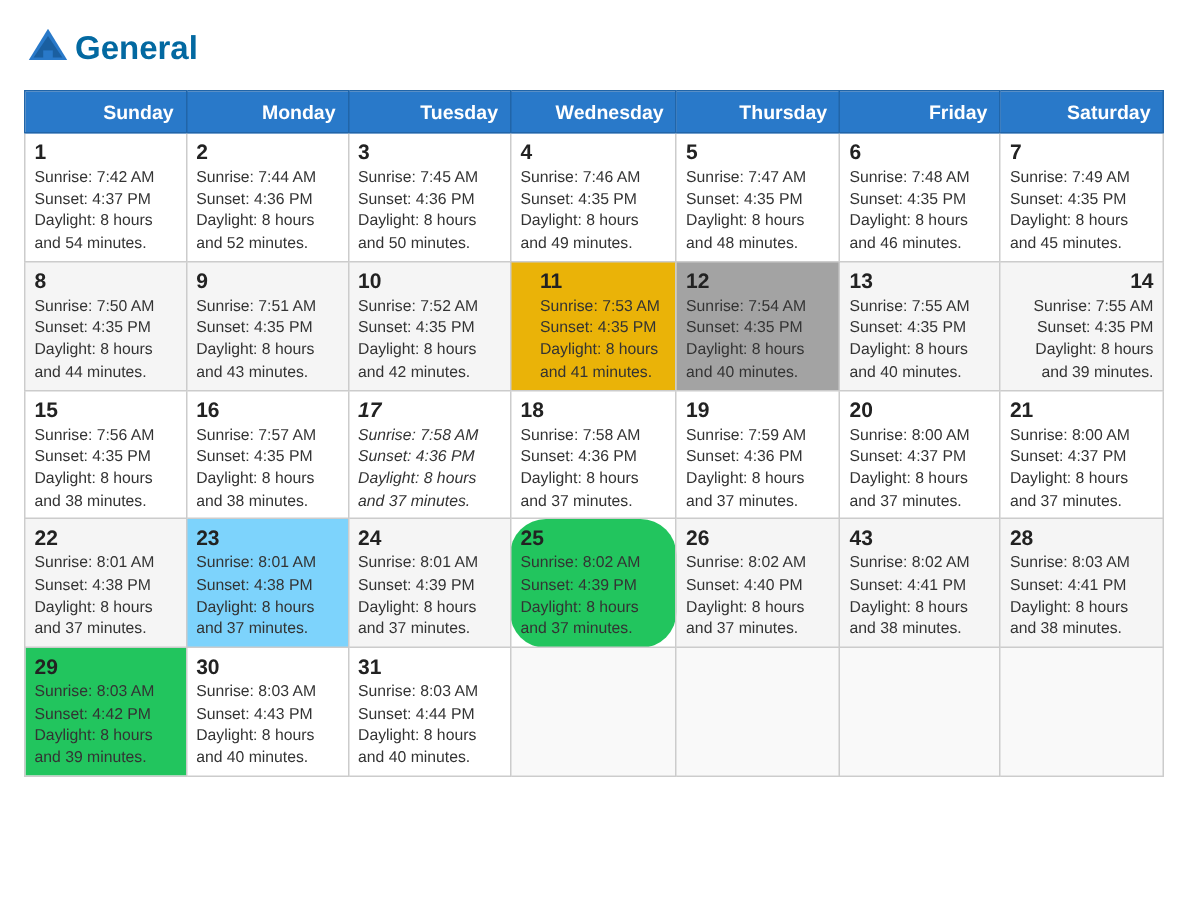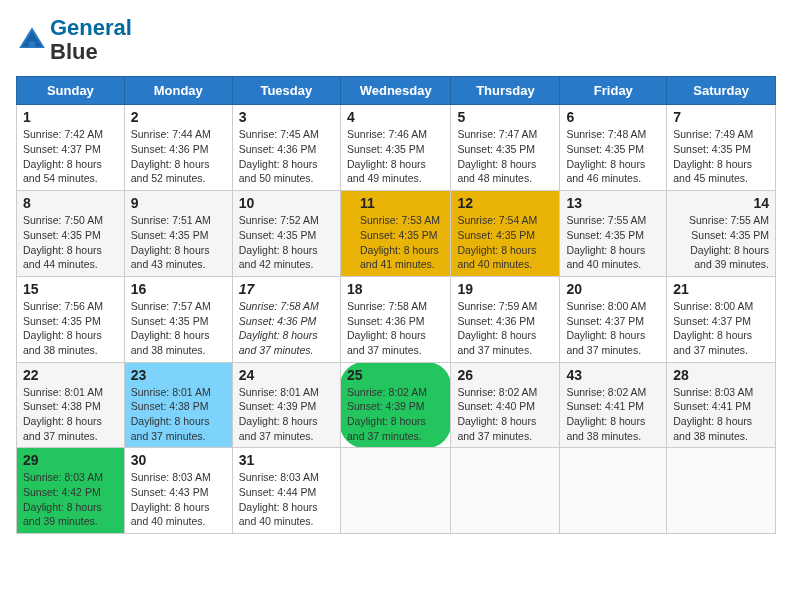--- a/index.html
+++ b/index.html
@@ -47,21 +47,21 @@
       color: #444;
     }
     .calendar {
       width: 100%;
       border-collapse: collapse;
       font-size: 11px;
     }
     .calendar th {
       background: #2979c9;
       color: #fff;
-      text-align: center;
+      text-align: right;
       padding: 6px 8px;
       font-size: 13px;
       font-weight: bold;
       border: 1px solid #2165a8;
     }
     .calendar td {
       border: 1px solid #ccc;
       vertical-align: top;
       padding: 4px 6px;
       width: 113px;
@@ -95,21 +95,20 @@
 
 <div class="header">
   <div class="logo">
     <svg class="logo-icon" viewBox="0 0 40 40" xmlns="http://www.w3.org/2000/svg">
       <polygon points="20,4 36,30 4,30" fill="#2979c9"></polygon>
       <polygon points="20,10 32,28 8,28" fill="#1a5fa0"></polygon>
       <rect x="16" y="22" width="8" height="8" fill="#2979c9"></rect>
     </svg>
     <div class="logo-text">
       <div><span>General</span></div>
-      <div>Blue</div>
     </div>
   </div>
   <div class="title-block">
     <div class="month-title"></div>
     <div class="location-title"></div>
   </div>
 </div>
 
 <table class="calendar">
   <thead>
@@ -164,21 +163,21 @@
           <div class="day-info">Sunrise: 7:51 AM<br>Sunset: 4:35 PM<br>Daylight: 8 hours and 43 minutes.</div>
         </td>
         <td style="background: rgb(245, 245, 245);">
           <span class="day-number">10</span>
           <div class="day-info">Sunrise: 7:52 AM<br>Sunset: 4:35 PM<br>Daylight: 8 hours and 42 minutes.</div>
         </td>
         <td style="background: #eab308; padding-left: 19px;">
           <span class="day-number">11</span>
           <div class="day-info">Sunrise: 7:53 AM<br>Sunset: 4:35 PM<br>Daylight: 8 hours and 41 minutes.</div>
         </td>
-        <td style="background: #eab308;">
+        <td style="background: #a3a3a3;">
           <span class="day-number">12</span>
           <div class="day-info">Sunrise: 7:54 AM<br>Sunset: 4:35 PM<br>Daylight: 8 hours and 40 minutes.</div>
         </td>
         <td style="background: rgb(245, 245, 245);">
           <span class="day-number">13</span>
           <div class="day-info">Sunrise: 7:55 AM<br>Sunset: 4:35 PM<br>Daylight: 8 hours and 40 minutes.</div>
         </td>
         <td style="background: rgb(245, 245, 245); text-align: right;">
           <span class="day-number">14</span>
           <div class="day-info">Sunrise: 7:55 AM<br>Sunset: 4:35 PM<br>Daylight: 8 hours and 39 minutes.</div>

